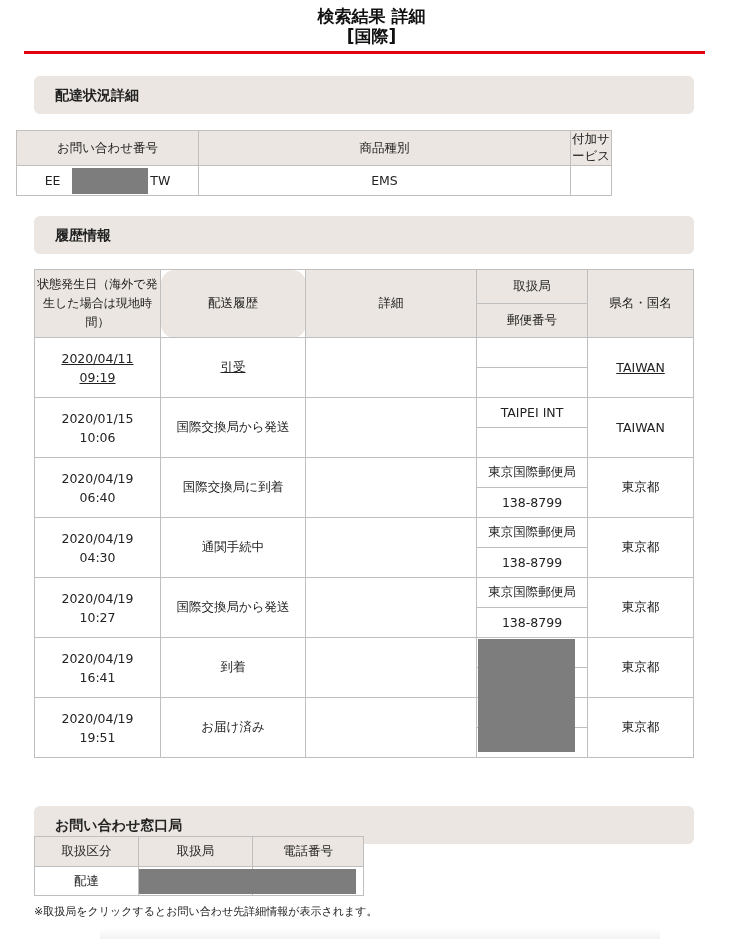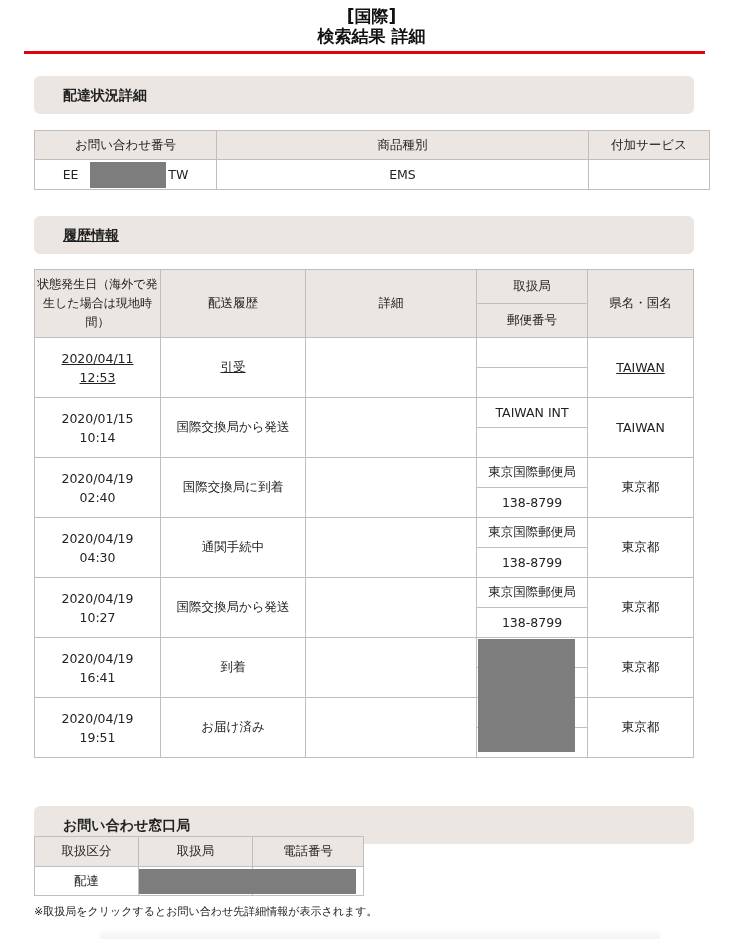--- a/index.html
+++ b/index.html
@@ -2,107 +2,107 @@
 <html><head>
 <meta charset="utf-8">
 <style>
   html, body { margin:0; padding:0; background:#ffffff; }
   body { width:743px; height:939px; position:relative; overflow:hidden;
          font-family:"DejaVu Sans","Liberation Sans",sans-serif; color:#222; }
   .title { position:absolute; left:0; width:743px; top:6px; text-align:center;
            font-size:17px; font-weight:bold; line-height:20px; color:#111; }
   .redline { position:absolute; left:24px; width:681px; top:51px; height:3px; background:#e50012; }
   .sec { position:absolute; left:34px; width:660px; height:38px; background:#ebe6e1;
-         border-radius:6px; box-sizing:border-box; padding-left:29px; line-height:38px;
+         border-radius:6px; box-sizing:border-box; padding-left:21px; line-height:38px;
          font-size:14px; font-weight:bold; color:#222; }
   table { position:absolute; border-collapse:collapse; font-size:12.5px; color:#222; }
   td, th { border:1px solid #bfbfbf; text-align:center; vertical-align:middle; padding:0; font-weight:normal; }
   th { background:#ebe6e1; }
   .redact { background:#7d7d7d; position:absolute; }
   .note { position:absolute; left:34px; top:904px; font-size:11px; color:#222; }
   .fade { position:absolute; left:100px; top:928px; width:560px; height:11px;
           background:linear-gradient(#fff,#f3f3f3); border-radius:6px 6px 0 0; }
   .two { line-height:19px; }
 </style>
 </head>
 <body>
 
 <div class="title">
+  <div>検索結果 詳細</div>
   <div>[国際]</div>
-  <div>検索結果 詳細</div>
 </div>
 <div class="redline"></div>
 
 <div class="sec" style="top:76px;">配達状況詳細</div>
 
-<table style="left:34px; top:130px; width:676px;">
+<table style="left:16px; top:130px; width:596px;">
   <tbody>
       <tr style="height:29px;">
     <th style="width:181px;">お問い合わせ番号</th>
     <th style="width:371px;">商品種別</th>
     <th>付加サービス</th>
   </tr>
   <tr style="height:30px;">
     <td style="position:relative;">
       <span>EE</span><span style="display:inline-block;width:78px;"></span><span>9 TW</span>
       <div class="redact" style="left:55px; top:2px; width:76px; height:26px;"></div>
     </td>
     <td>EMS</td>
     <td></td>
   </tr>
 </tbody>
   </table>
 
-<div class="sec" style="top:216px;text-decoration:underline;">履歴情報</div>
+<div class="sec" style="top:216px;">履歴情報</div>
 
 <table style="left:34px; top:269px; width:660px;">
   <tbody>
       <tr style="height:34px;">
     <th rowspan="2" class="two" style="width:125px; font-size:12px;">状態発生日（海外で発生した場合は現地時間）</th>
-    <th rowspan="2" style="width:144px;">配送履歴</th>
+    <th rowspan="2" style="width:144px;border-radius:14px;">配送履歴</th>
     <th rowspan="2" style="width:170px;">詳細</th>
     <th style="width:110px;">取扱局</th>
     <th rowspan="2">県名・国名</th>
   </tr>
   <tr style="height:34px;">
     <th>郵便番号</th>
   </tr>
 
   <tr style="height:30px;text-decoration:underline;">
     <td rowspan="2" class="two">
           <div>2020/04/11</div>
-          <div>12:53</div>
+          <div>09:19</div>
         </td>
     <td rowspan="2">引受</td>
     <td rowspan="2"></td>
     <td></td>
     <td rowspan="2">TAIWAN</td>
   </tr>
   <tr style="height:30px;">
         <td></td>
       </tr>
 
   <tr style="height:30px;">
     <td rowspan="2" class="two">
           <div>2020/01/15</div>
-          <div>10:14</div>
+          <div>10:06</div>
         </td>
     <td rowspan="2">国際交換局から発送</td>
     <td rowspan="2"></td>
-    <td>TAIWAN INT</td>
+    <td>TAIPEI INT</td>
     <td rowspan="2">TAIWAN</td>
   </tr>
   <tr style="height:30px;">
         <td></td>
       </tr>
 
   <tr style="height:30px;">
     <td rowspan="2" class="two">
           <div>2020/04/19</div>
-          <div>02:40</div>
+          <div>06:40</div>
         </td>
     <td rowspan="2">国際交換局に到着</td>
     <td rowspan="2"></td>
     <td>東京国際郵便局</td>
     <td rowspan="2">東京都</td>
   </tr>
   <tr style="height:30px;">
         <td>138-8799</td>
       </tr>
 

